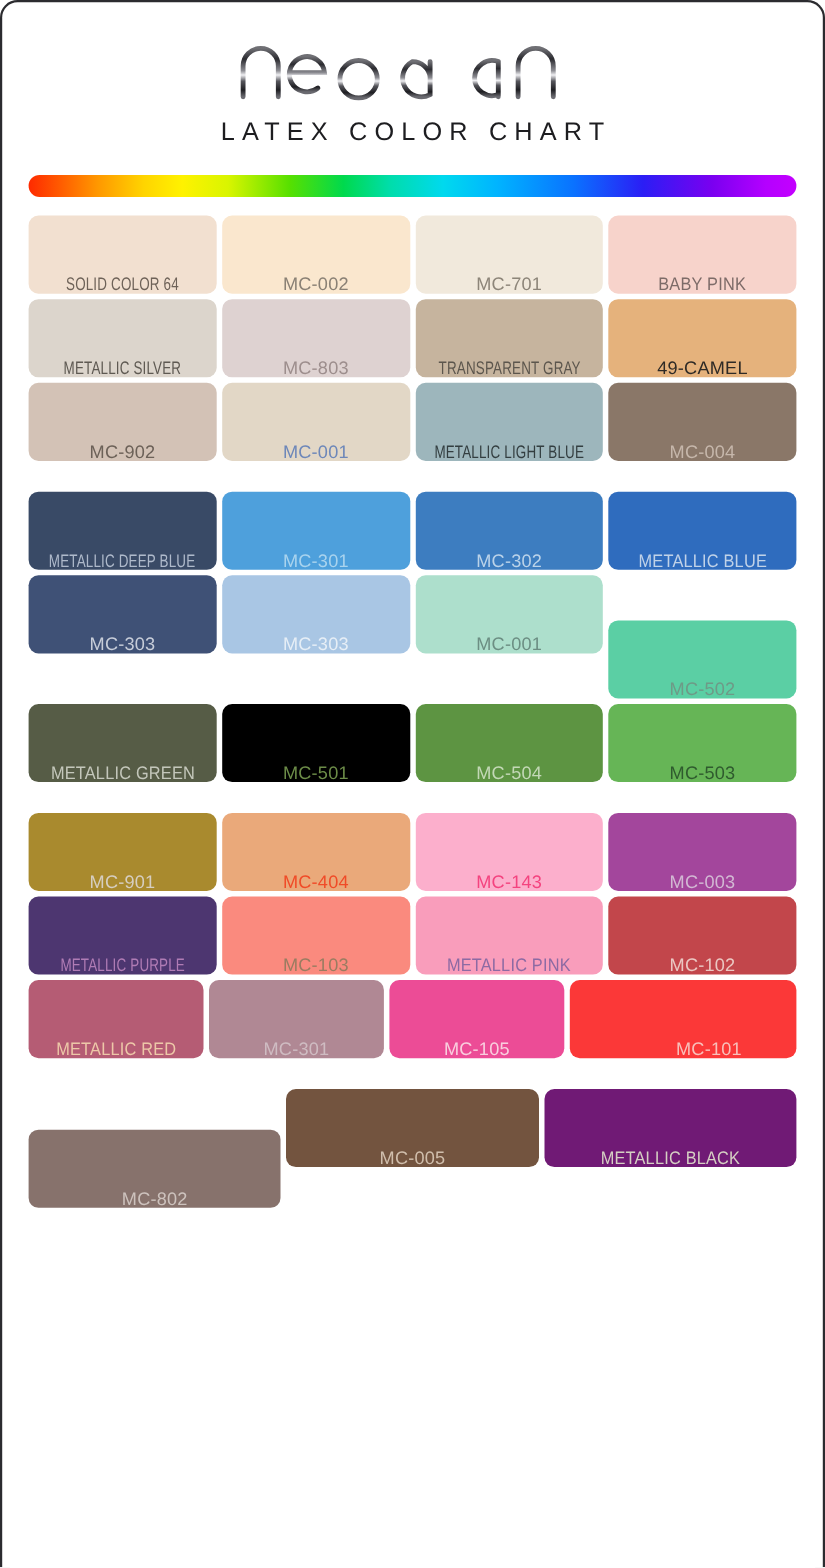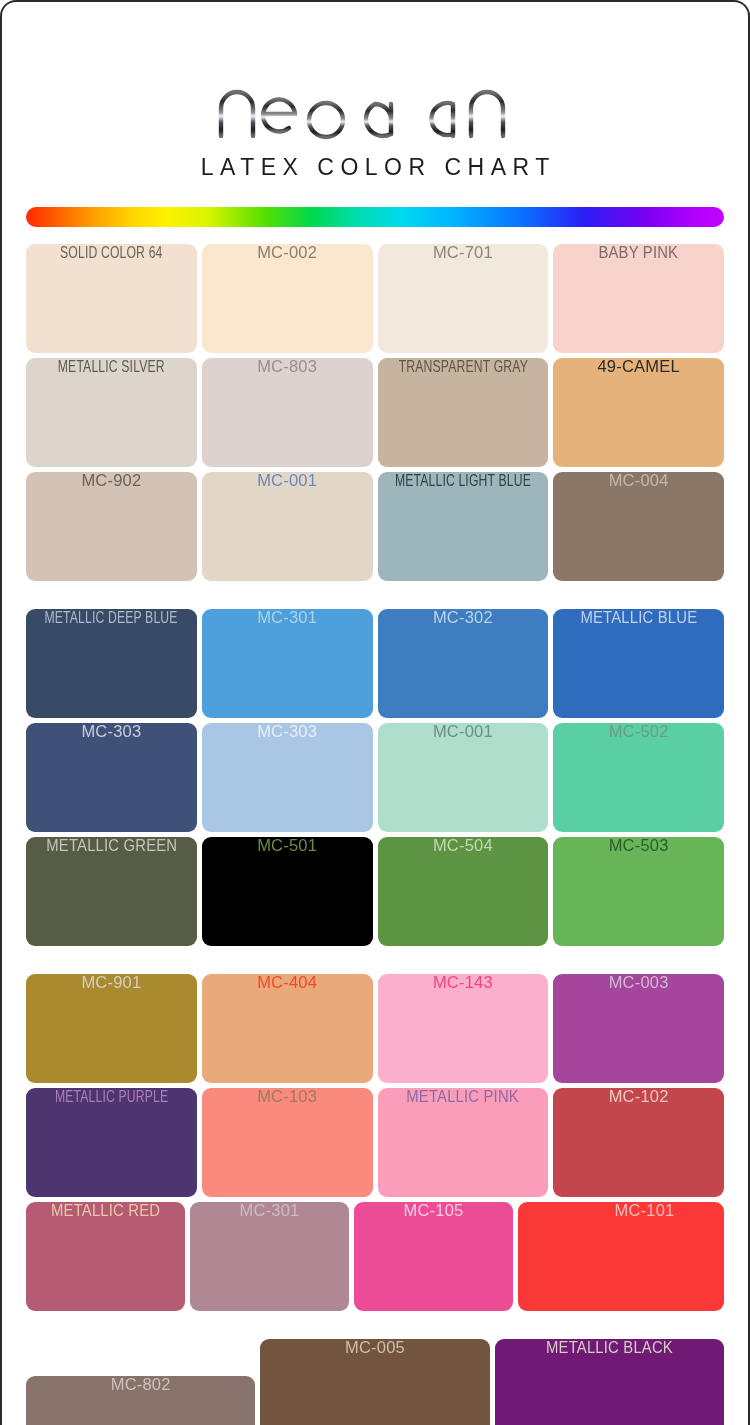--- a/index.html
+++ b/index.html
@@ -23,21 +23,21 @@
     border-left: 2px solid #2b2b2f;
     border-right: 2px solid #2b2b2f;
     border-top: 2px solid #2b2b2f;
     border-top-left-radius: 16px;
     border-top-right-radius: 16px;
     overflow: hidden;
   }
 
   
   .header {
-    padding-top: 76px;
+    padding-top: 28px;
     text-align: center;
   }
   .logo-wrap {
     display: block;
     margin: 0 auto;
   }
   .logo-svg {
     display: block;
     margin: 0 auto;
   }
@@ -89,24 +89,24 @@
   .row {
     display: flex;
     gap: 5px;
     margin-bottom: 5px;
   }
   .row:last-child {
     margin-bottom: 0;
   }
   .swatch {
     flex: 1 1 0;
-    height: 109px;
+    height: 71px;
     border-radius: 9px;
     display: flex;
-    align-items: flex-start;
+    align-items: flex-end;
     justify-content: center;
     box-sizing: border-box;
     overflow: hidden;
   }
   .swatch-label {
     font-size: 16.5px;
     font-weight: 400;
     letter-spacing: 0.2px;
     white-space: nowrap;
     text-align: center;
@@ -228,21 +228,21 @@
         <div class="row">
           <div class="swatch" style="background: rgb(63, 81, 118);">
             <span class="swatch-label" style="color: rgb(199, 205, 217);">MC-303</span>
           </div>
           <div class="swatch" style="background: rgb(169, 198, 228);">
             <span class="swatch-label" style="color: rgb(230, 238, 246);">MC-303</span>
           </div>
           <div class="swatch" style="background: rgb(173, 223, 204);">
             <span class="swatch-label" style="color: rgb(108, 142, 131);">MC-001</span>
           </div>
-          <div class="swatch" style="background: rgb(91, 207, 164);">
+          <div class="swatch" style="background: rgb(91, 207, 164); margin-top: 41px;">
             <span class="swatch-label" style="color: rgb(110, 154, 135);">MC-502</span>
           </div>
         </div>
         <div class="row">
           <div class="swatch" style="background: rgb(86, 92, 70);">
             <span class="swatch-label semi" style="color: rgb(196, 199, 187);">METALLIC GREEN</span>
           </div>
           <div class="swatch" style="background: #000000;">
             <span class="swatch-label" style="color: rgb(108, 140, 72);">MC-501</span>
           </div>

